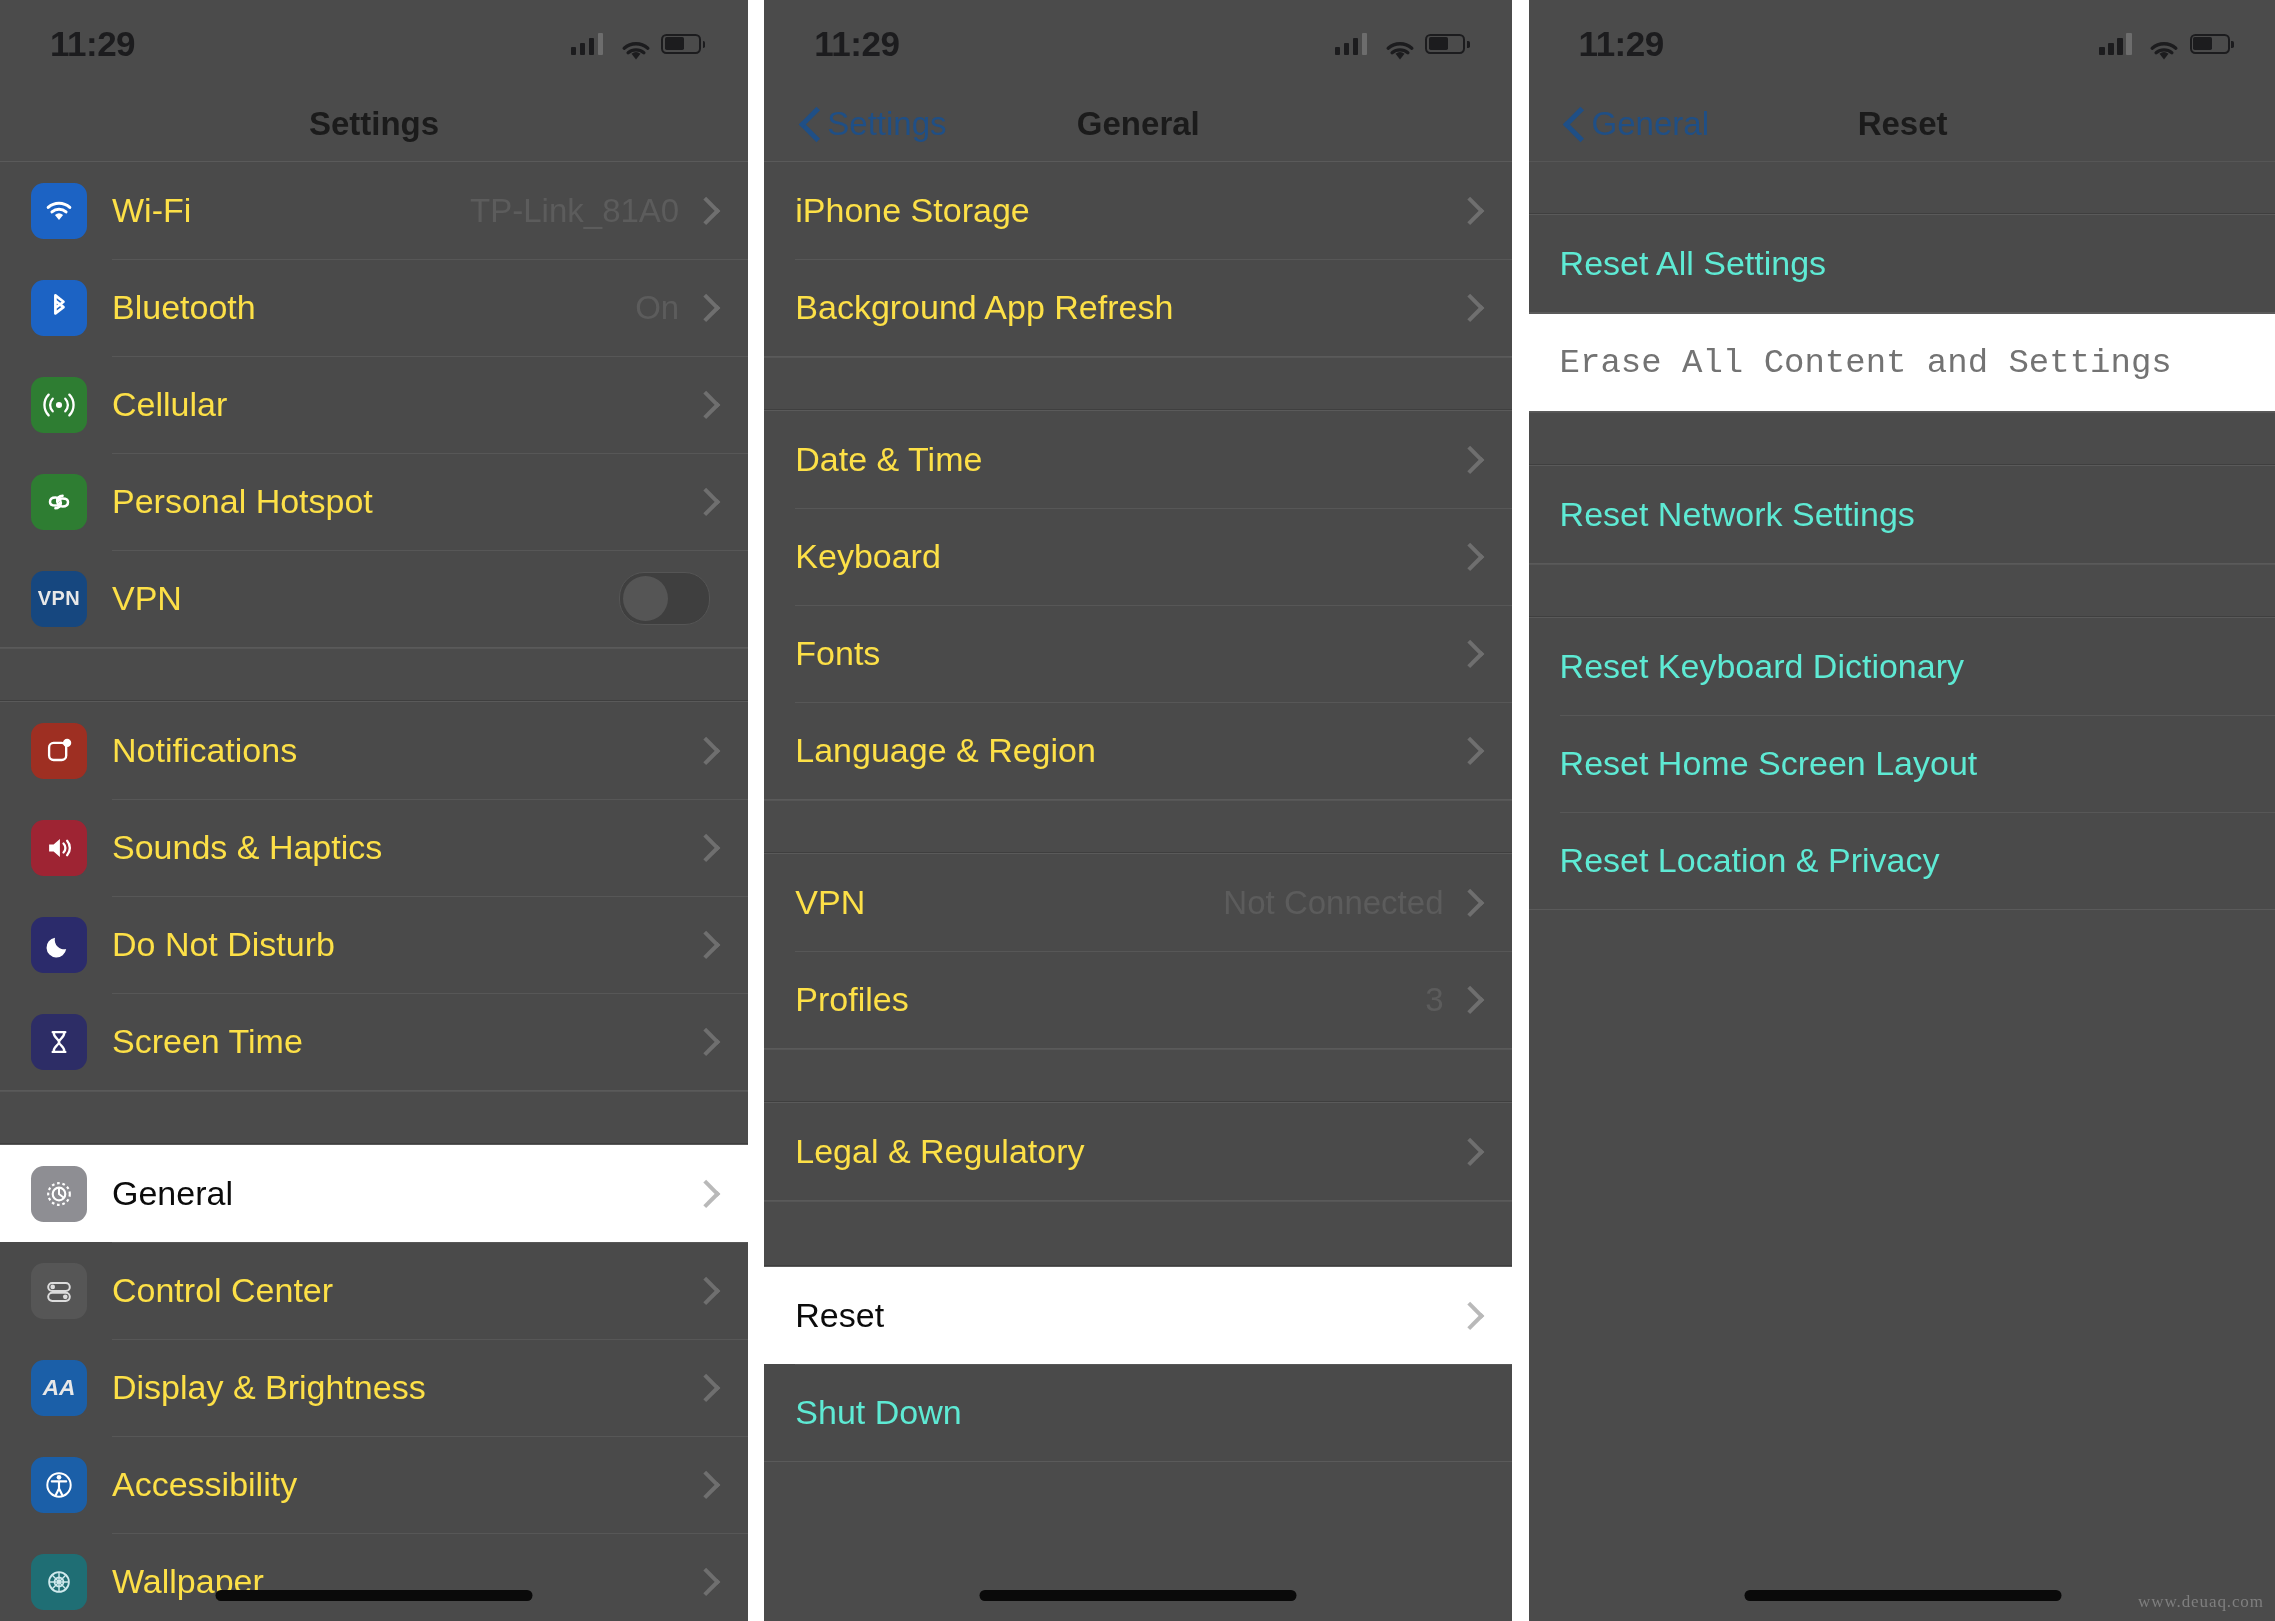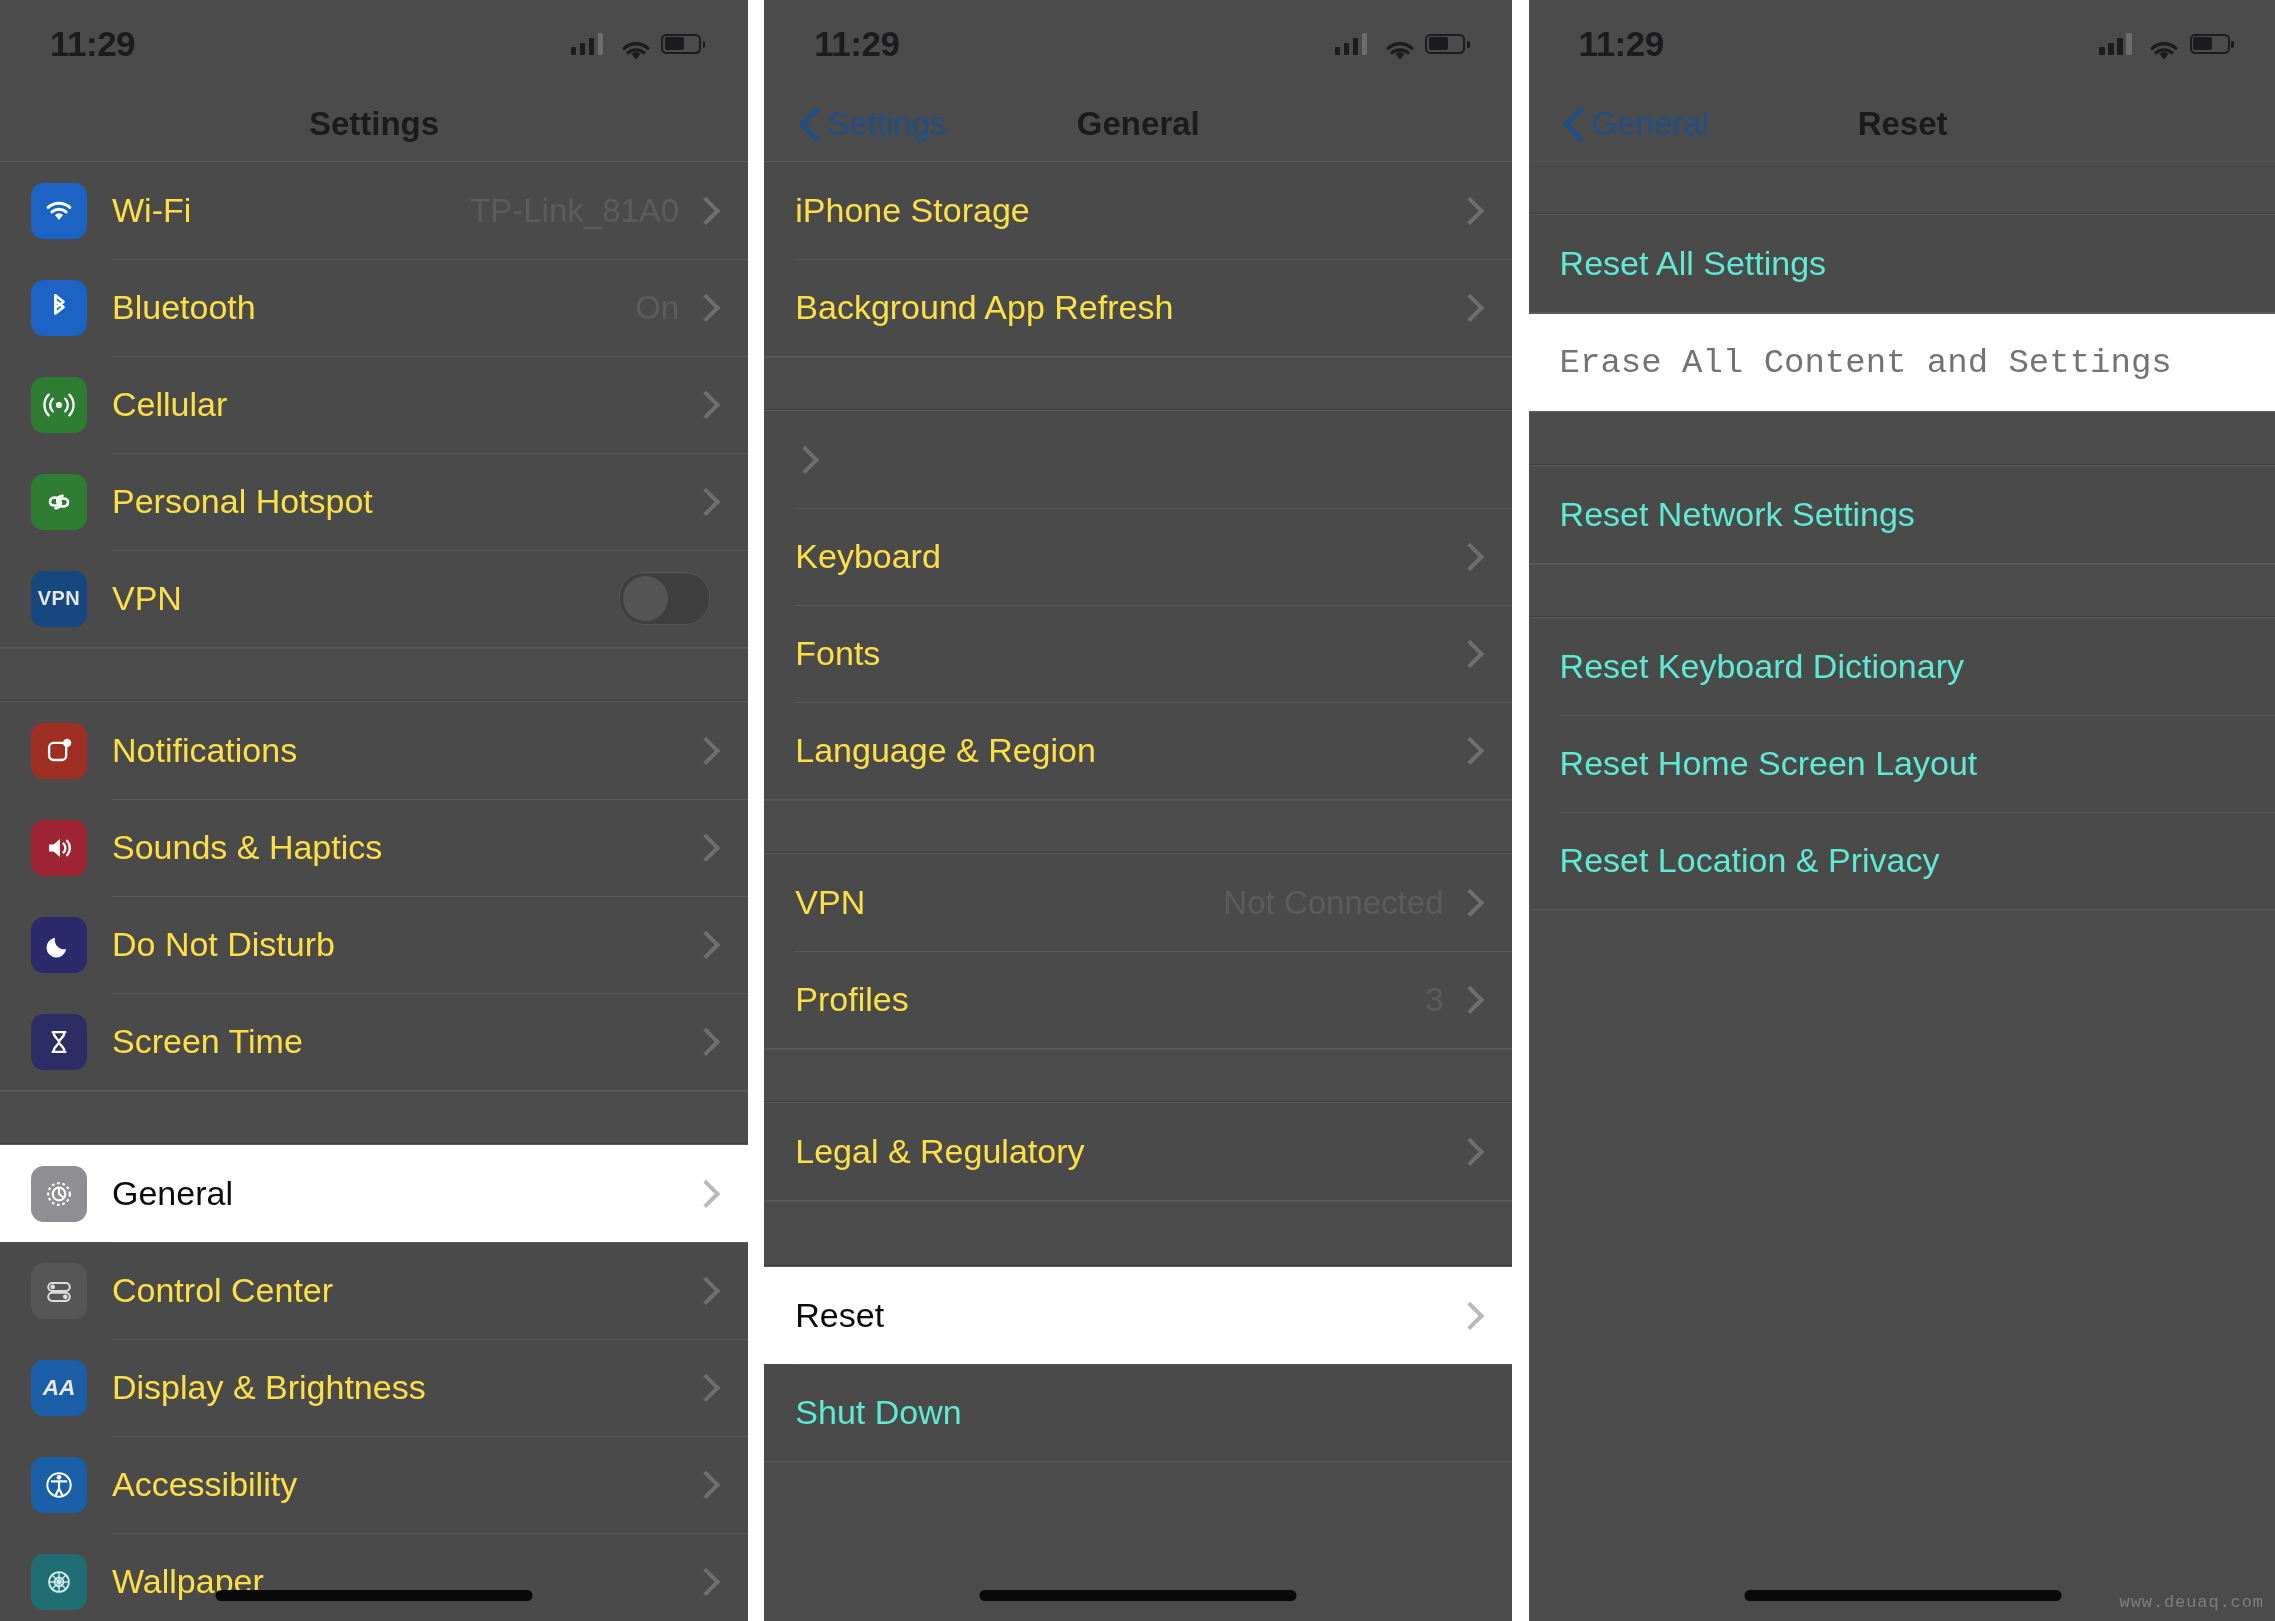--- a/index.html
+++ b/index.html
@@ -55,21 +55,21 @@
   .row.hl .chev::before{border-color:#b9b9b9;}
   .hl-wrap{background:#fff;}
 
   
   .row.link .label{color:#5eead4;}
   .row.hl.link .label{color:#737373;font-family:Liberation Mono, monospace;}
 
   
   .home-ind{position:absolute;left:50%;transform:translateX(-50%);bottom:20px;width:317px;height:11px;border-radius:5.4px;background:#0a0a0a;}
 
-  .watermark{position:absolute;right:12.7px;bottom:9px;font-size:17px;color:#7f7f7f;letter-spacing:0.9px;font-family:Liberation Mono, monospace;}
+  .watermark{position:absolute;right:12.7px;bottom:9px;font-size:17px;color:#7f7f7f;letter-spacing:0.9px;font-family:Liberation Serif, serif;}
 
   
   .i-wifi{background:#1c63c4;}
   .i-bt{background:#1c63c4;}
   .i-cell{background:#2e7d32;}
   .i-hot{background:#2e7d32;}
   .i-vpn{background:#16477f;font-size:20px;letter-spacing:0.5px;}
   .i-notif{background:#9e2f22;}
   .i-sound{background:#9e2433;}
   .i-dnd{background:#2b2b6b;}
@@ -309,20 +309,21 @@
       <div class="row noicon">
         <span class="label">Background App Refresh</span>
         <span class="chev"></span>
       </div>
     </div>
 
     <div class="sec-gap"></div>
 
     <div class="group">
       <div class="row noicon">
+        <span class="label">Date &amp; Time</span>
         <span class="chev"></span>
       </div>
       <div class="row noicon">
         <span class="label">Keyboard</span>
         <span class="chev"></span>
       </div>
       <div class="row noicon">
         <span class="label">Fonts</span>
         <span class="chev"></span>
       </div>

